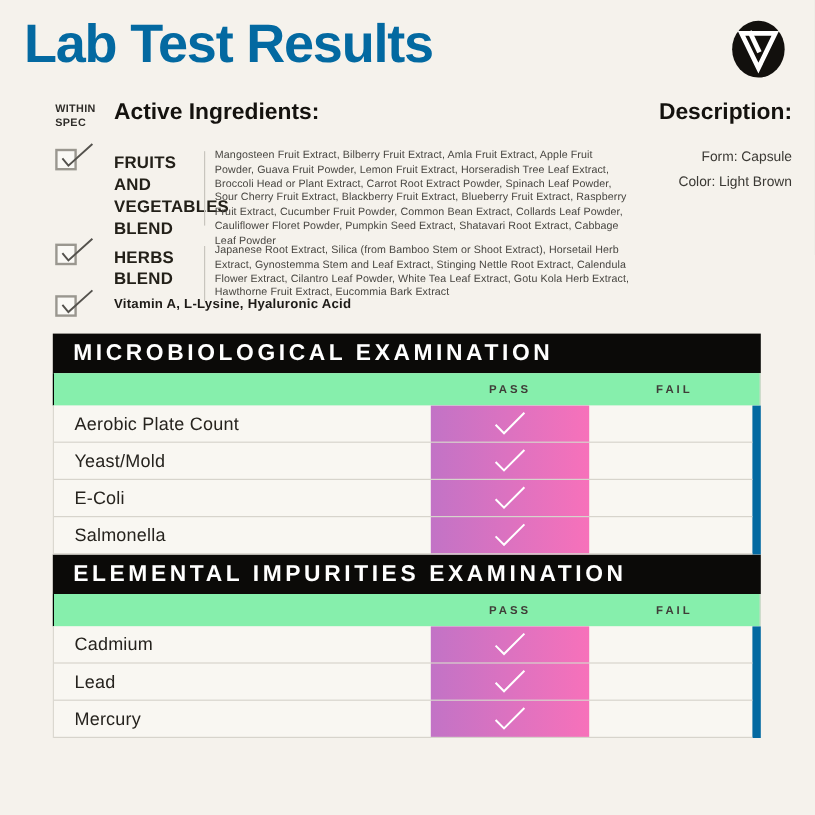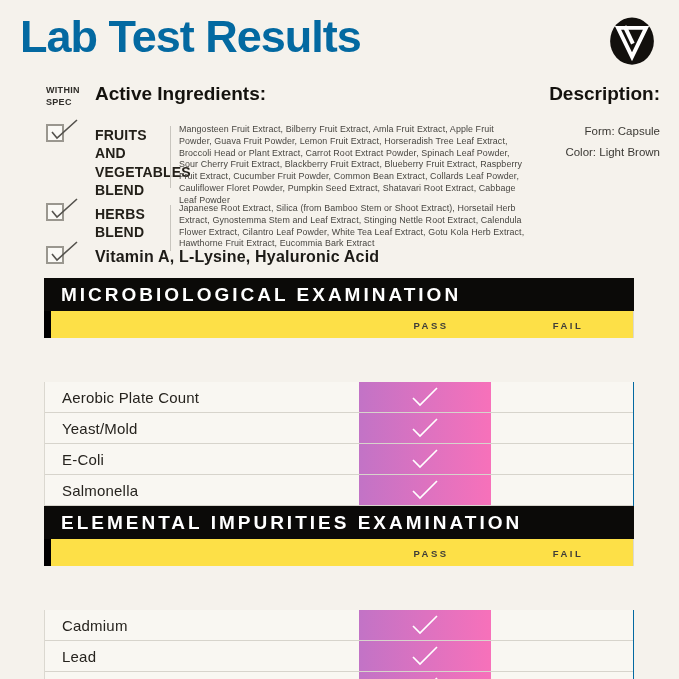--- a/index.html
+++ b/index.html
@@ -45,44 +45,44 @@
     font-size:14px; font-weight:700; color:#232019;
     line-height:1.32; letter-spacing:.2px;
   }
   .group-divider { position:absolute; left:170px; width:1px; background:#c8c5be; }
   .group-items {
     position:absolute; left:179px; width:350px;
     font-size:8.9px; color:#474540; line-height:1.32; letter-spacing:.1px;
   }
   .standalone-items {
     position:absolute; left:95px; top:248px;
-    font-size:16px; font-weight:700; color:#1d1b17; letter-spacing:.2px;
+    font-size:11px; font-weight:700; color:#1d1b17; letter-spacing:.2px;
   }
 
   
   .results { position:absolute; left:44px; top:278px; width:590px; }
   .bar {
     height:33px; background:#0b0a08; color:#ffffff;
     display:flex; align-items:center; padding-left:17px;
     font-size:19px; font-weight:700; letter-spacing:3px;
   }
   .thead {
-    position:relative; height:27px; background:#fde047;
-    border-left:7px solid #000000; border-right:1px solid #dbd8d0;
+    position:relative; height:27px; background:#86efac;
+    border-left:1px solid #000000; border-right:1px solid #dbd8d0;
   }
   .col-head {
     position:absolute; top:50%; transform:translateY(-50%);
     font-size:9.5px; font-weight:600; letter-spacing:2.5px;
     color:#3f3d38; text-align:center;
   }
   .col-pass { left:314px; width:132px; }
   .col-fail { left:452px; width:130px; }
   .rows {
     position:relative; background:#f9f7f2;
-    border-left:1px solid #dbd8d0; border-right:1px solid #0369a1;margin-top:44px;
+    border-left:1px solid #dbd8d0; border-right:7px solid #0369a1;
   }
   .pass-band {
     position:absolute; left:314px; top:0; bottom:0; width:132px;
     background:linear-gradient(90deg,#c273c6 0%,#f771ba 100%);
   }
   .t-row {
     position:relative; height:31px;
     display:flex; align-items:center; padding-left:17px;
     border-bottom:1px solid #d7d4cc;
     font-size:15px; color:#26231e; letter-spacing:.2px;

